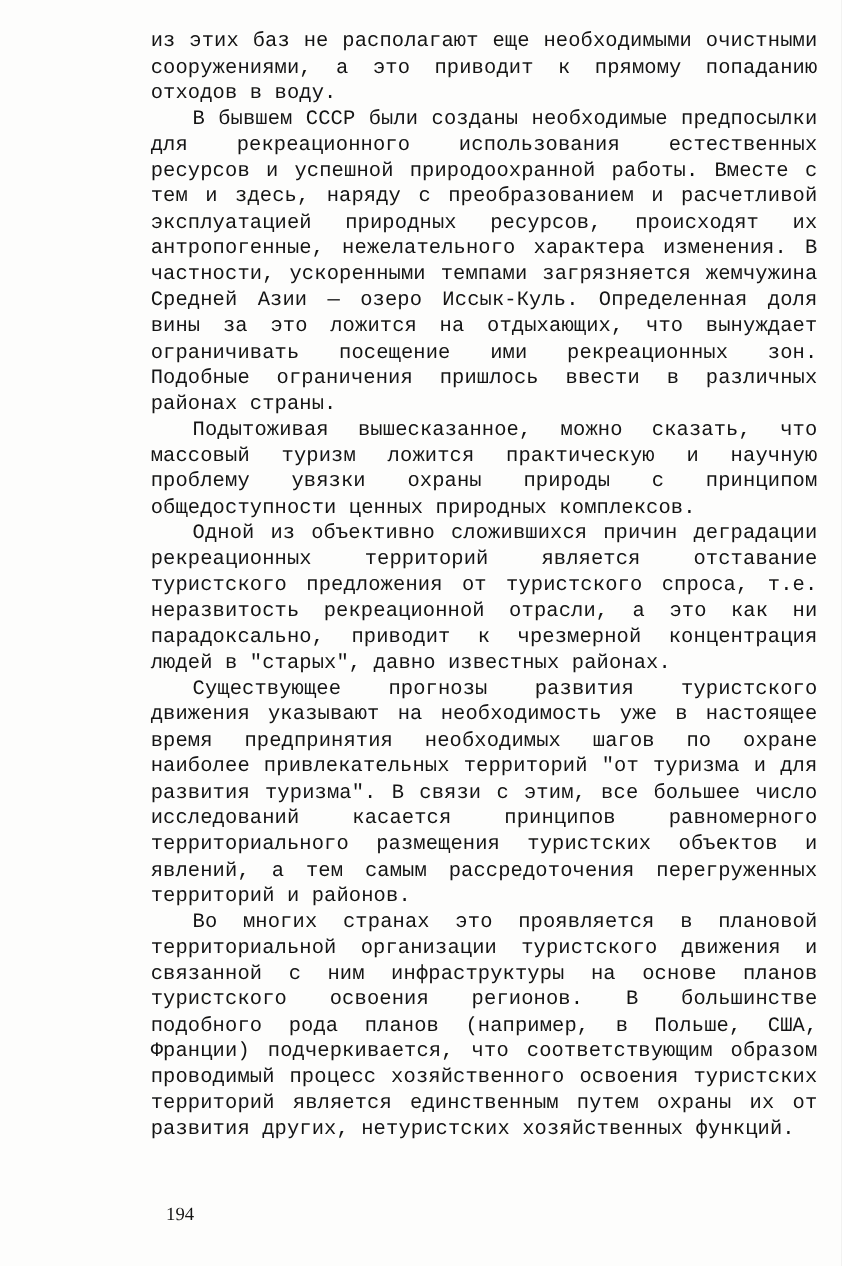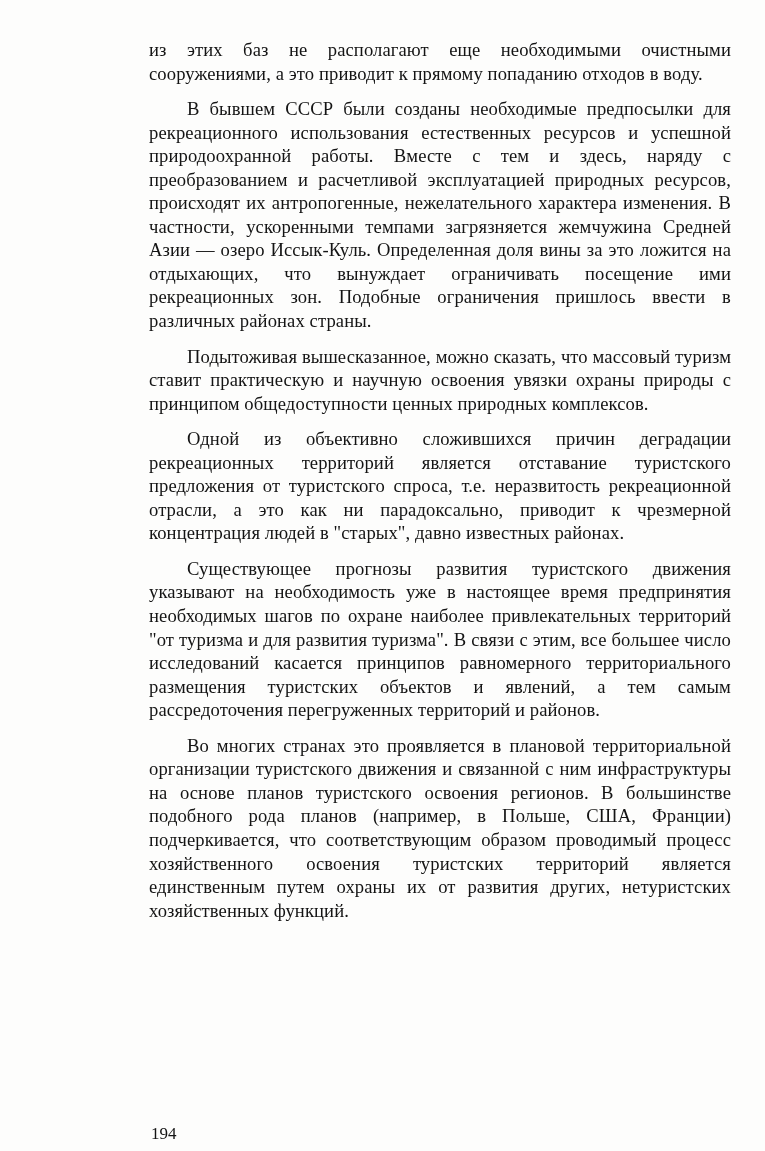--- a/index.html
+++ b/index.html
@@ -21,42 +21,42 @@
     left: 137px;
     top: 26px;
     width: 606px;
     color: #141414;
     font-size: 18.6px;
     line-height: 23.55px;
     text-align: justify;
     letter-spacing: 0.1px;
   }
   .para {
-    margin: 12px;
+    margin: 0;
     text-indent: 38px;
+    font-family: Liberation Mono, monospace;
   }
   .para.no-indent {
     text-indent: 0;
   }
   .page-number {
     position: absolute;
     left: 151px;
     top: 1093px;
     color: #141414;
     font-size: 17px;
     line-height: 22px;
-    margin-top: 30px;
   }
 </style>
 </head>
 <body>
 
 <div class="page">
   <div class="text-block">
     <p class="para no-indent">из этих баз не располагают еще необходимыми очистными сооружениями, а это приводит к прямому попаданию отходов в воду.</p>
     <p class="para">В бывшем СССР были созданы необходимые предпосылки для рекреационного использования естественных ресурсов и успешной природоохранной работы. Вместе с тем и здесь, наряду с преобразованием и расчетливой эксплуатацией природных ресурсов, происходят их антропогенные, нежелательного характера изменения. В частности, ускоренными темпами загрязняется жемчужина Средней Азии — озеро Иссык-Куль. Определенная доля вины за это ложится на отдыхающих, что вынуждает ограничивать посещение ими рекреационных зон. Подобные ограничения пришлось ввести в различных районах страны.</p>
-    <p class="para">Подытоживая вышесказанное, можно сказать, что массовый туризм ставит практическую и научную освоения увязки охраны природы с принципом общедоступности ценных природных комплексов.</p>
+    <p class="para">Подытоживая вышесказанное, можно сказать, что массовый туризм ложится практическую и научную проблему увязки охраны природы с принципом общедоступности ценных природных комплексов.</p>
     <p class="para">Одной из объективно сложившихся причин деградации рекреационных территорий является отставание туристского предложения от туристского спроса, т.е. неразвитость рекреационной отрасли, а это как ни парадоксально, приводит к чрезмерной концентрация людей в "старых", давно известных районах.</p>
     <p class="para">Существующее прогнозы развития туристского движения указывают на необходимость уже в настоящее время предпринятия необходимых шагов по охране наиболее привлекательных территорий "от туризма и для развития туризма". В связи с этим, все большее число исследований касается принципов равномерного территориального размещения туристских объектов и явлений, а тем самым рассредоточения перегруженных территорий и районов.</p>
     <p class="para">Во многих странах это проявляется в плановой территориальной организации туристского движения и связанной с ним инфраструктуры на основе планов туристского освоения регионов. В большинстве подобного рода планов (например, в Польше, США, Франции) подчеркивается, что соответствующим образом проводимый процесс хозяйственного освоения туристских территорий является единственным путем охраны их от развития других, нетуристских хозяйственных функций.</p>
   </div>
   <div class="page-number">194</div>
 </div>
 
 </body></html>

